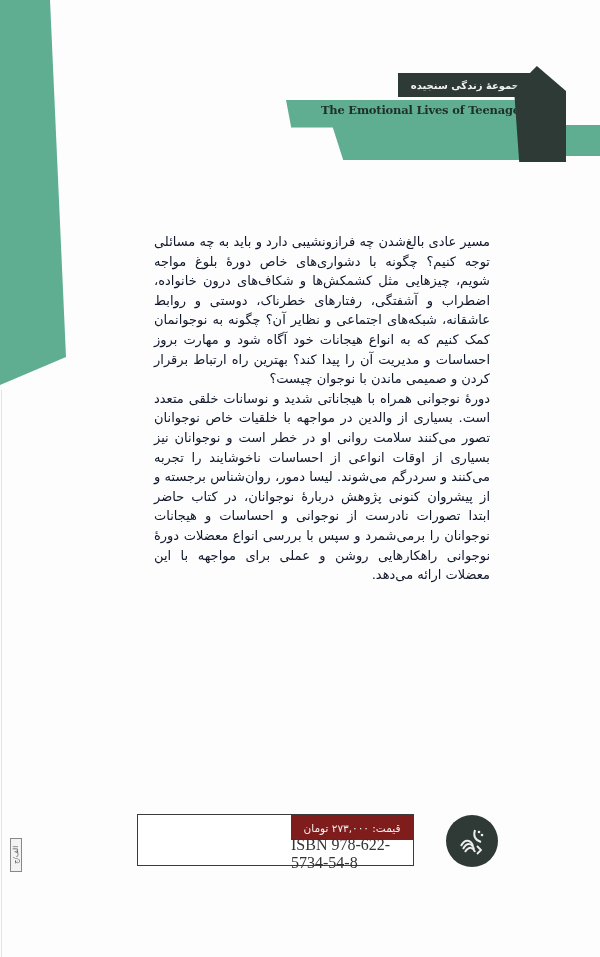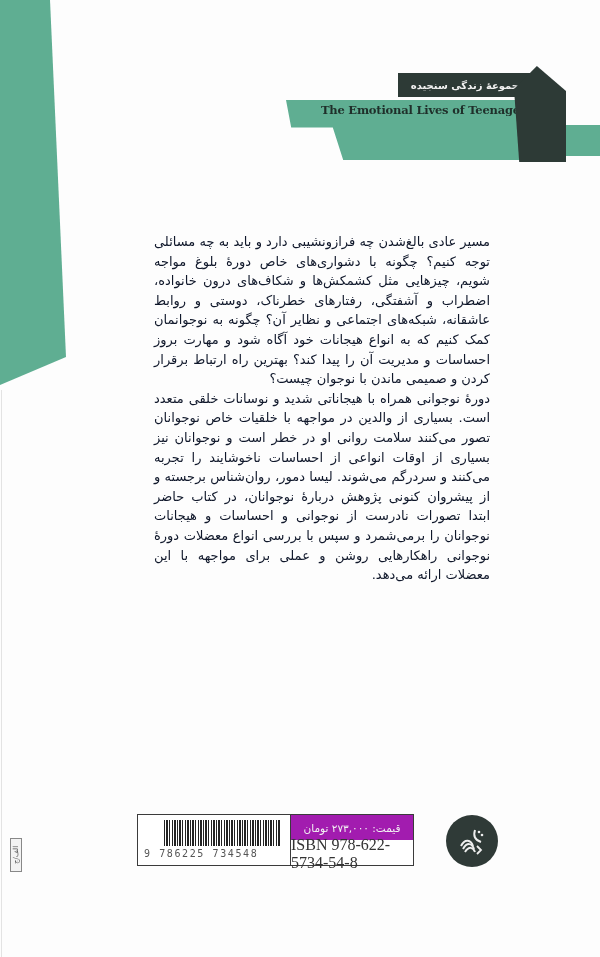--- a/index.html
+++ b/index.html
@@ -68,21 +68,21 @@
       position: absolute; left: 26px; top: 5px; width: 116px; height: 26px;
       background: repeating-linear-gradient(90deg,
         #222 0 1px, #fff 1px 2px, #222 2px 4px, #fff 4px 5px, #222 5px 6px, #fff 6px 8px,
         #222 8px 9px, #fff 9px 10px, #222 10px 12px, #fff 12px 13px);
     }
     .barcode-digits {
       position: absolute; left: 6px; top: 33px; width: 142px;
       font-family: "DejaVu Sans Mono", monospace; font-size: 10px; color: #555; letter-spacing: 1.6px; white-space: pre;
     }
     .price-band {
-      position: absolute; left: 153px; top: 0; right: 0; height: 25px; background: #a21caf;
+      position: absolute; left: 153px; top: 0; right: 0; height: 25px; background: #7f1d1d;
       display: flex; align-items: center; justify-content: center; direction: rtl;
     }
     .price-band span { color: #f2f2f2; font-size: 10.5px; }
     .isbn {
       position: absolute; left: 153px; top: 27px; right: 0; height: 23px;
       display: flex; align-items: center; justify-content: center;
       font-family: "Liberation Serif", serif; font-size: 16px; color: #333;
     }
 
     .publisher-logo {
@@ -112,24 +112,20 @@
   </div>
   <div class="title-text">The Emotional Lives of Teenagers</div>
   <div class="house-shape"></div>
 
   <div class="body-text">
     <p>مسیر عادی بالغ‌شدن چه فرازونشیبی دارد و باید به چه مسائلی توجه کنیم؟ چگونه با دشواری‌های خاص دورهٔ بلوغ مواجه شویم، چیزهایی مثل کشمکش‌ها و شکاف‌های درون خانواده، اضطراب و آشفتگی، رفتارهای خطرناک، دوستی و روابط عاشقانه، شبکه‌های اجتماعی و نظایر آن؟ چگونه به نوجوانمان کمک کنیم که به انواع هیجانات خود آگاه شود و مهارت بروز احساسات و مدیریت آن را پیدا کند؟ بهترین راه ارتباط برقرار کردن و صمیمی ماندن با نوجوان چیست؟</p>
     <p>دورهٔ نوجوانی همراه با هیجاناتی شدید و نوسانات خلقی متعدد است. بسیاری از والدین در مواجهه با خلقیات خاص نوجوانان تصور می‌کنند سلامت روانی او در خطر است و نوجوانان نیز بسیاری از اوقات انواعی از احساسات ناخوشایند را تجربه می‌کنند و سردرگم می‌شوند. لیسا دمور، روان‌شناس برجسته و از پیشروان کنونی پژوهش دربارهٔ نوجوانان، در کتاب حاضر ابتدا تصورات نادرست از نوجوانی و احساسات و هیجانات نوجوانان را برمی‌شمرد و سپس با بررسی انواع معضلات دورهٔ نوجوانی راهکارهایی روشن و عملی برای مواجهه با این معضلات ارائه می‌دهد.</p>
   </div>
 
   <div class="info-box">
-    <div class="barcode-area">
-      <div class="barcode"></div>
-      <div class="barcode-digits">9 786225 734548</div>
-    </div>
     <div class="price-band">
       <span>قیمت: ۲۷۳,۰۰۰ تومان</span>
     </div>
     <div class="isbn">ISBN 978-622-5734-54-8</div>
   </div>
 
   <div class="publisher-logo">
     <svg width="34" height="34" viewBox="0 0 34 34">
       <path d="M6 22 C10 14, 16 16, 18 22" stroke="#eee" stroke-width="2" fill="none"></path>
       <path d="M8 25 C12 18, 17 19, 19 25" stroke="#eee" stroke-width="2" fill="none"></path>

